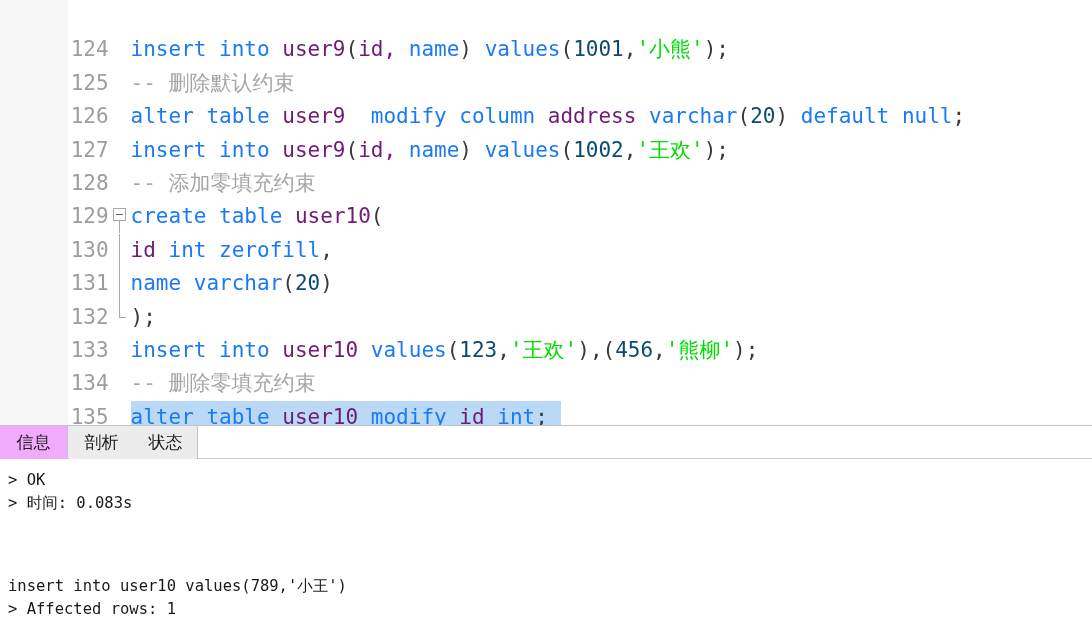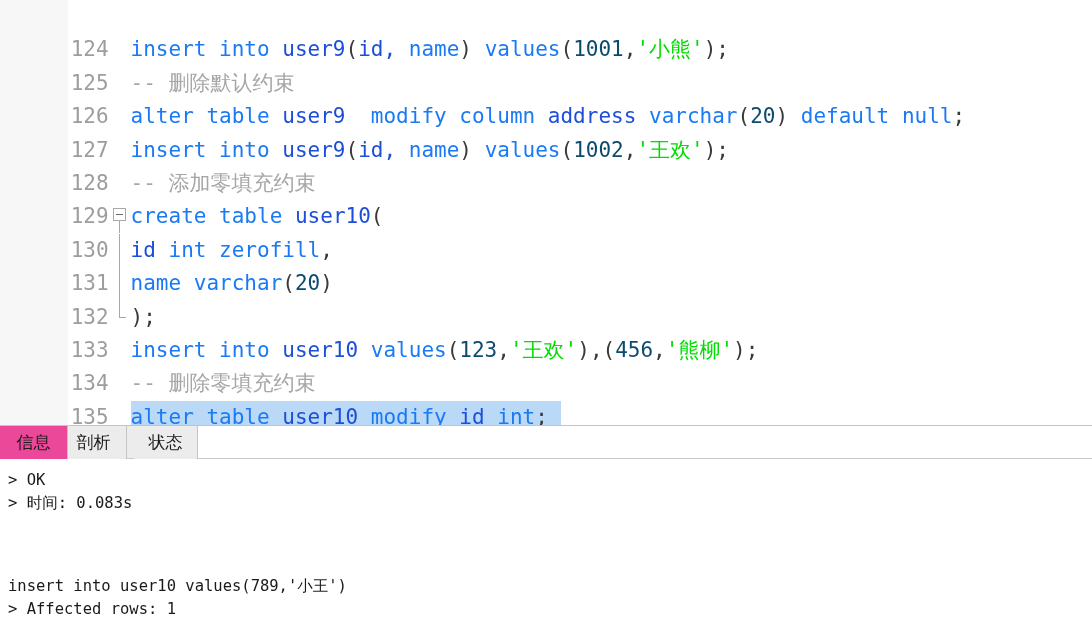--- a/index.html
+++ b/index.html
@@ -58,21 +58,21 @@
     display: inline-block;
     white-space: pre;
     padding-left: 0px;
   }
   .sel .codetext {
     background: #b9d9f6;
   }
 
   
   .kw   { color: #1a7af5; }
-  .id   { color: #1d4ed8; }
+  .id   { color: #701a75; }
   .num  { color: #0c4a6e; text-align: right; }
   .str  { color: #00dd00; margin-top: 32px; }
   .punc { color: #3a3a3a; }
   .cmt  { color: #a6a6a6; font-family: "DejaVu Serif", serif; margin-top: 28px; }
   .cmt-dash { font-family: "DejaVu Sans Mono", monospace; }
   .cjk { font-family: "DejaVu Sans", sans-serif; }
   .cjk-cmt { font-family: "DejaVu Serif", serif; }
 
   
   .fold-box {
@@ -149,21 +149,21 @@
     height: 33px;
     box-sizing: border-box;
     font-family: "DejaVu Sans", sans-serif;
     font-size: 17px;
     color: #1c1c1c;
     display: flex;
     align-items: center;
     justify-content: center;
   }
   .tab.active {
-    background: #ec4899;
+    background: #f0abfc;
     border-right: 1px solid #c4c4c4;
     z-index: 2;
   }
   .tab.inactive {
     background: #ececec;
     border-right: 1px solid #c4c4c4;
     z-index: 1;
   }
   #tab-filler {
     position: absolute;
@@ -248,21 +248,21 @@
   <div class="code-line sel">
     <span class="foldcol"></span>
   </div>
 </div>
 
 <div id="tabbar">
   <div id="tab-filler" style="left:198px; right:0;"></div>
   <div class="tab active" style="left:0px;   width:68px;">
       <span>信息</span>
     </div>
-  <div class="tab inactive" style="left:61px;  width:66px;">
+  <div class="tab inactive" style="left:69px;  width:66px;">
       <span>剖析</span>
     </div>
   <div class="tab inactive" style="left:134px; width:64px;">
       <span>状态</span>
     </div>
 </div>
 
 <div id="output">
   <div class="out-line">&gt; OK</div>
   <div class="out-line">&gt; 时间: 0.083s</div>

